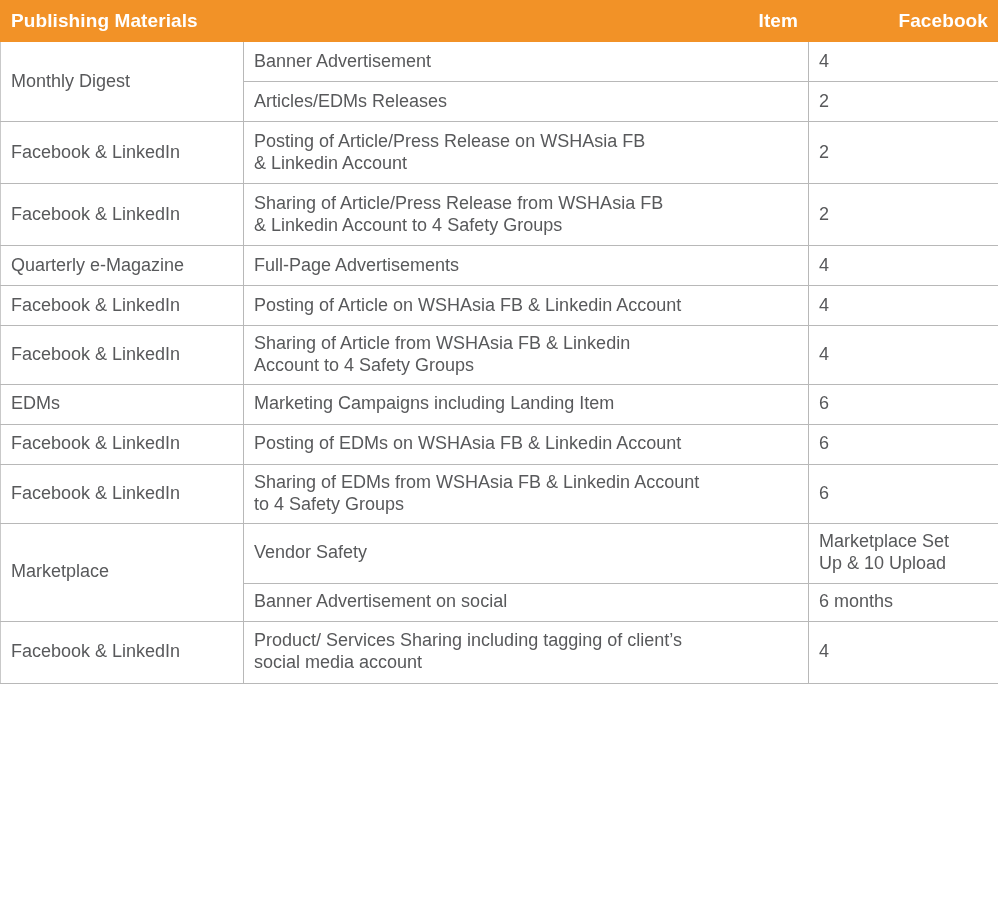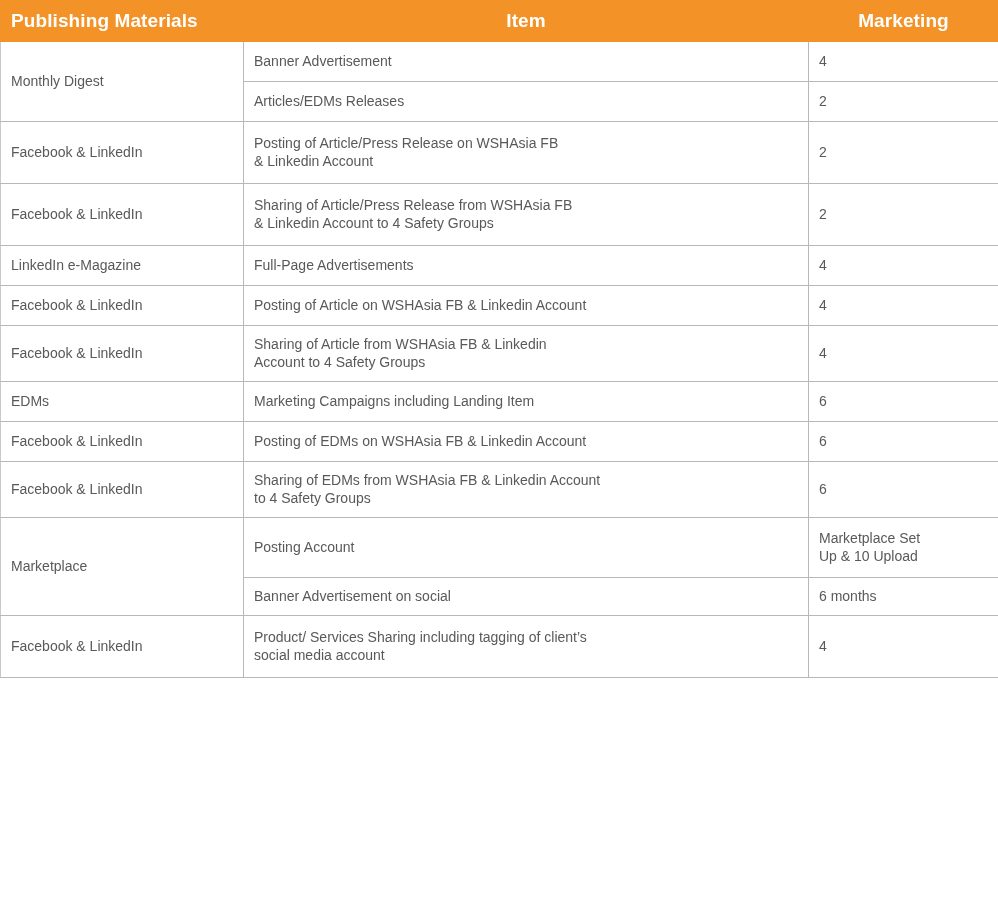--- a/index.html
+++ b/index.html
@@ -31,25 +31,25 @@
   table.materials th {
     background: #f29227;
     color: #ffffff;
     font-size: 19px;
     font-weight: bold;
     padding: 9px 10px;
     border: 1px solid #f29227;
     letter-spacing: .1px;
   }
   th.th-left { text-align: left; padding-left: 10px; }
-  th.th-center { text-align: center; }
+  th.th-center { text-align: right; }
 
   table.materials td {
     border: 1px solid #b8b8b8;
-    font-size: 14px;
+    font-size: 18px;
     color: #58595b;
     padding: 7px 10px;
     vertical-align: middle;
     line-height: 1.22;
   }
   td.cat { color: #58595b; }
   td.qty { color: #58595b; }
   td.item { color: #58595b; }
 
   
@@ -65,21 +65,21 @@
   <table class="materials">
     <colgroup>
       <col class="c1">
         <col class="c2">
         <col class="c3">
     </colgroup>
     <thead>
       <tr>
         <th class="th-left">Publishing Materials</th>
         <th class="th-center">Item</th>
-        <th class="th-center">Marketing</th>
+        <th class="th-center">Facebook</th>
       </tr>
     </thead>
     <tbody id="tbody">
         <tr style="height: 40px;">
           <td class="cat" rowspan="2">Monthly Digest</td>
           <td class="item two-line">Banner Advertisement</td>
           <td class="qty two-line">4</td>
         </tr>
         <tr style="height: 40px;">
           <td class="item two-line">Articles/EDMs Releases</td>
@@ -89,21 +89,21 @@
           <td class="cat">Facebook &amp; LinkedIn</td>
           <td class="item two-line">Posting of Article/Press Release on WSHAsia FB<br>&amp; Linkedin Account</td>
           <td class="qty two-line">2</td>
         </tr>
         <tr style="height: 62px;">
           <td class="cat">Facebook &amp; LinkedIn</td>
           <td class="item two-line">Sharing of Article/Press Release from WSHAsia FB<br>&amp; Linkedin Account to 4 Safety Groups</td>
           <td class="qty two-line">2</td>
         </tr>
         <tr style="height: 40px;">
-          <td class="cat">LinkedIn e-Magazine</td>
+          <td class="cat">Quarterly e-Magazine</td>
           <td class="item two-line">Full-Page Advertisements</td>
           <td class="qty two-line">4</td>
         </tr>
         <tr style="height: 40px;">
           <td class="cat">Facebook &amp; LinkedIn</td>
           <td class="item two-line">Posting of Article on WSHAsia FB &amp; Linkedin Account</td>
           <td class="qty two-line">4</td>
         </tr>
         <tr style="height: 56px;">
           <td class="cat">Facebook &amp; LinkedIn</td>
@@ -120,21 +120,21 @@
           <td class="item two-line">Posting of EDMs on WSHAsia FB &amp; Linkedin Account</td>
           <td class="qty two-line">6</td>
         </tr>
         <tr style="height: 56px;">
           <td class="cat">Facebook &amp; LinkedIn</td>
           <td class="item two-line">Sharing of EDMs from WSHAsia FB &amp; Linkedin Account<br>to 4 Safety Groups</td>
           <td class="qty two-line">6</td>
         </tr>
         <tr style="height: 60px;">
           <td class="cat" rowspan="2">Marketplace</td>
-          <td class="item two-line">Posting Account</td>
+          <td class="item two-line">Vendor Safety</td>
           <td class="qty two-line">Marketplace Set<br>Up &amp; 10 Upload</td>
         </tr>
         <tr style="height: 38px;">
           <td class="item two-line">Banner Advertisement on social</td>
           <td class="qty two-line">6 months</td>
         </tr>
         <tr style="height: 62px;">
           <td class="cat">Facebook &amp; LinkedIn</td>
           <td class="item two-line">Product/ Services Sharing including tagging of client’s<br>social media account</td>
           <td class="qty two-line">4</td>

